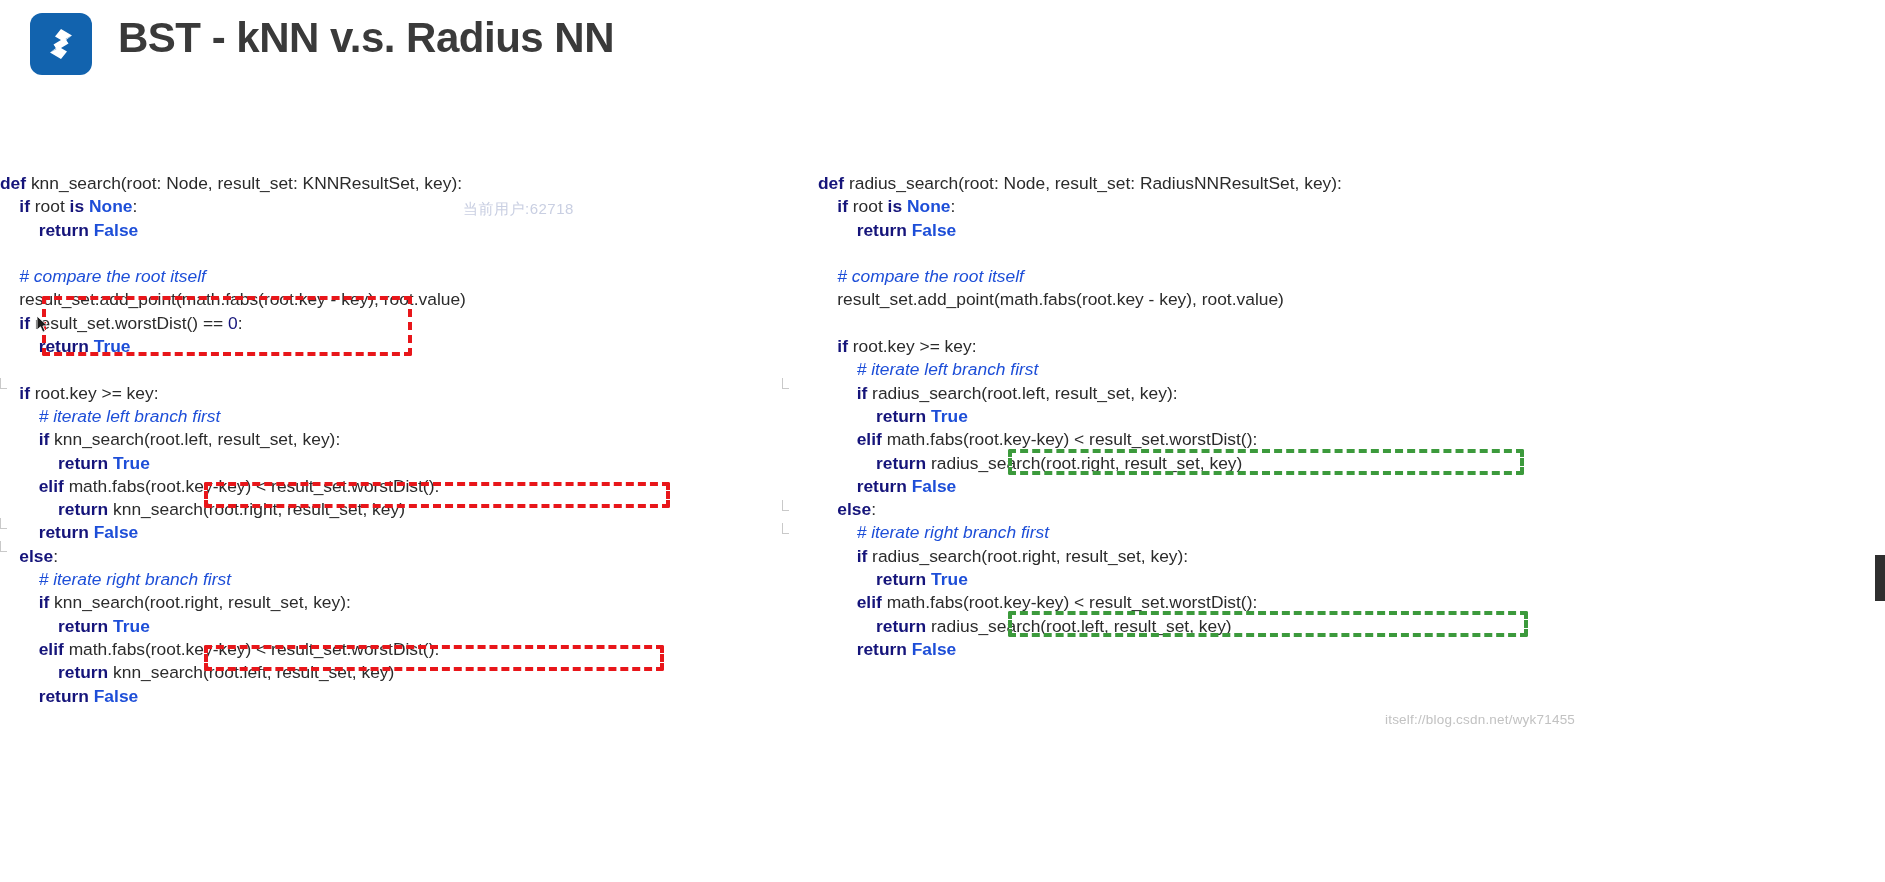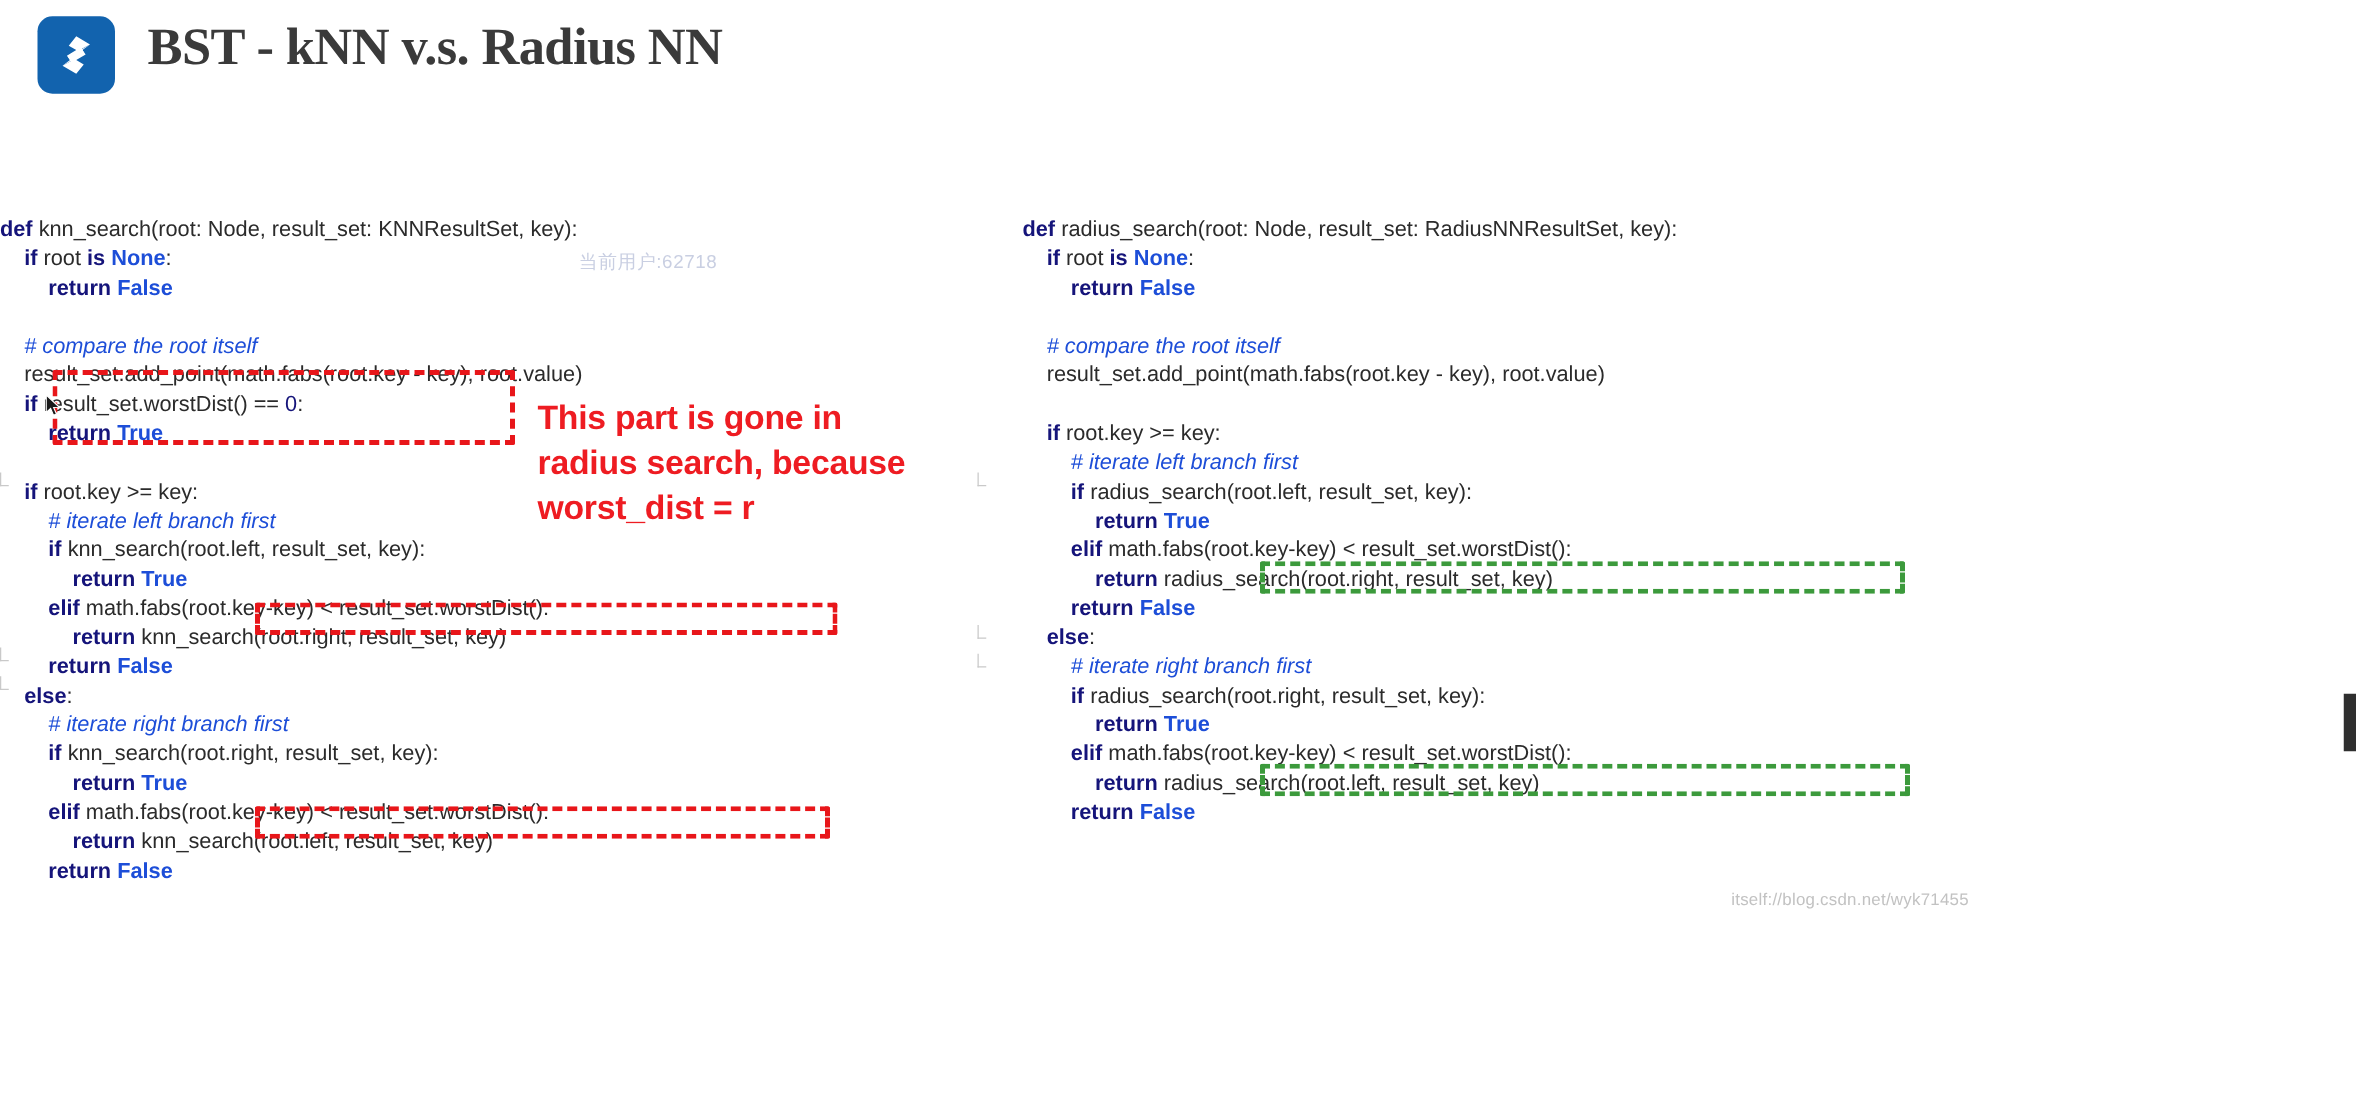--- a/index.html
+++ b/index.html
@@ -15,21 +15,21 @@
   #header { position: absolute; left: 0; top: 0; width: 1885px; height: 100px; }
   #logo {
     position: absolute; left: 30px; top: 13px;
     width: 62px; height: 62px; border-radius: 12px;
     background: #1263ae; display: flex; align-items: center; justify-content: center;
   }
   #logo svg { display: block; }
   #slide-title {
     position: absolute; left: 118px; top: 14px;
     font-size: 42px; font-weight: bold; color: #3a3a3a;
-    letter-spacing: -0.5px; white-space: nowrap; font-family: Liberation Serif, serif;
+    letter-spacing: -0.5px; white-space: nowrap;
   }
 
   
   .code {
     position: absolute;
     font-family: Liberation Sans, sans-serif;
     font-size: 17.4px;
     line-height: 23.3px;
     color: #2b2b2b;
     white-space: pre;
@@ -164,23 +164,20 @@
   <div class="dash-red" style="left:42px; top:296px; width:370px; height:60px;"></div>
 
   <div class="dash-red" style="left:204px; top:482px; width:466px; height:26px;"></div>
 
   <div class="dash-red" style="left:204px; top:645px; width:460px; height:26px;"></div>
 
   <div class="dash-green" style="left:1008px; top:449px; width:516px; height:26px;"></div>
 
   <div class="dash-green" style="left:1008px; top:611px; width:520px; height:26px;"></div>
 
-  <div id="annotation">This part is gone in
-radius search, because
-worst_dist = r</div>
 
   <div id="wm-user">当前用户:62718</div>
   <div id="wm-blog">itself://blog.csdn.net/wyk71455</div>
 
   <div id="scroll-track">
     <div id="scroll-thumb"></div>
   </div>
 
   <div id="cursor">
     <svg width="14" height="20" viewBox="0 0 14 20" aria-hidden="true">

